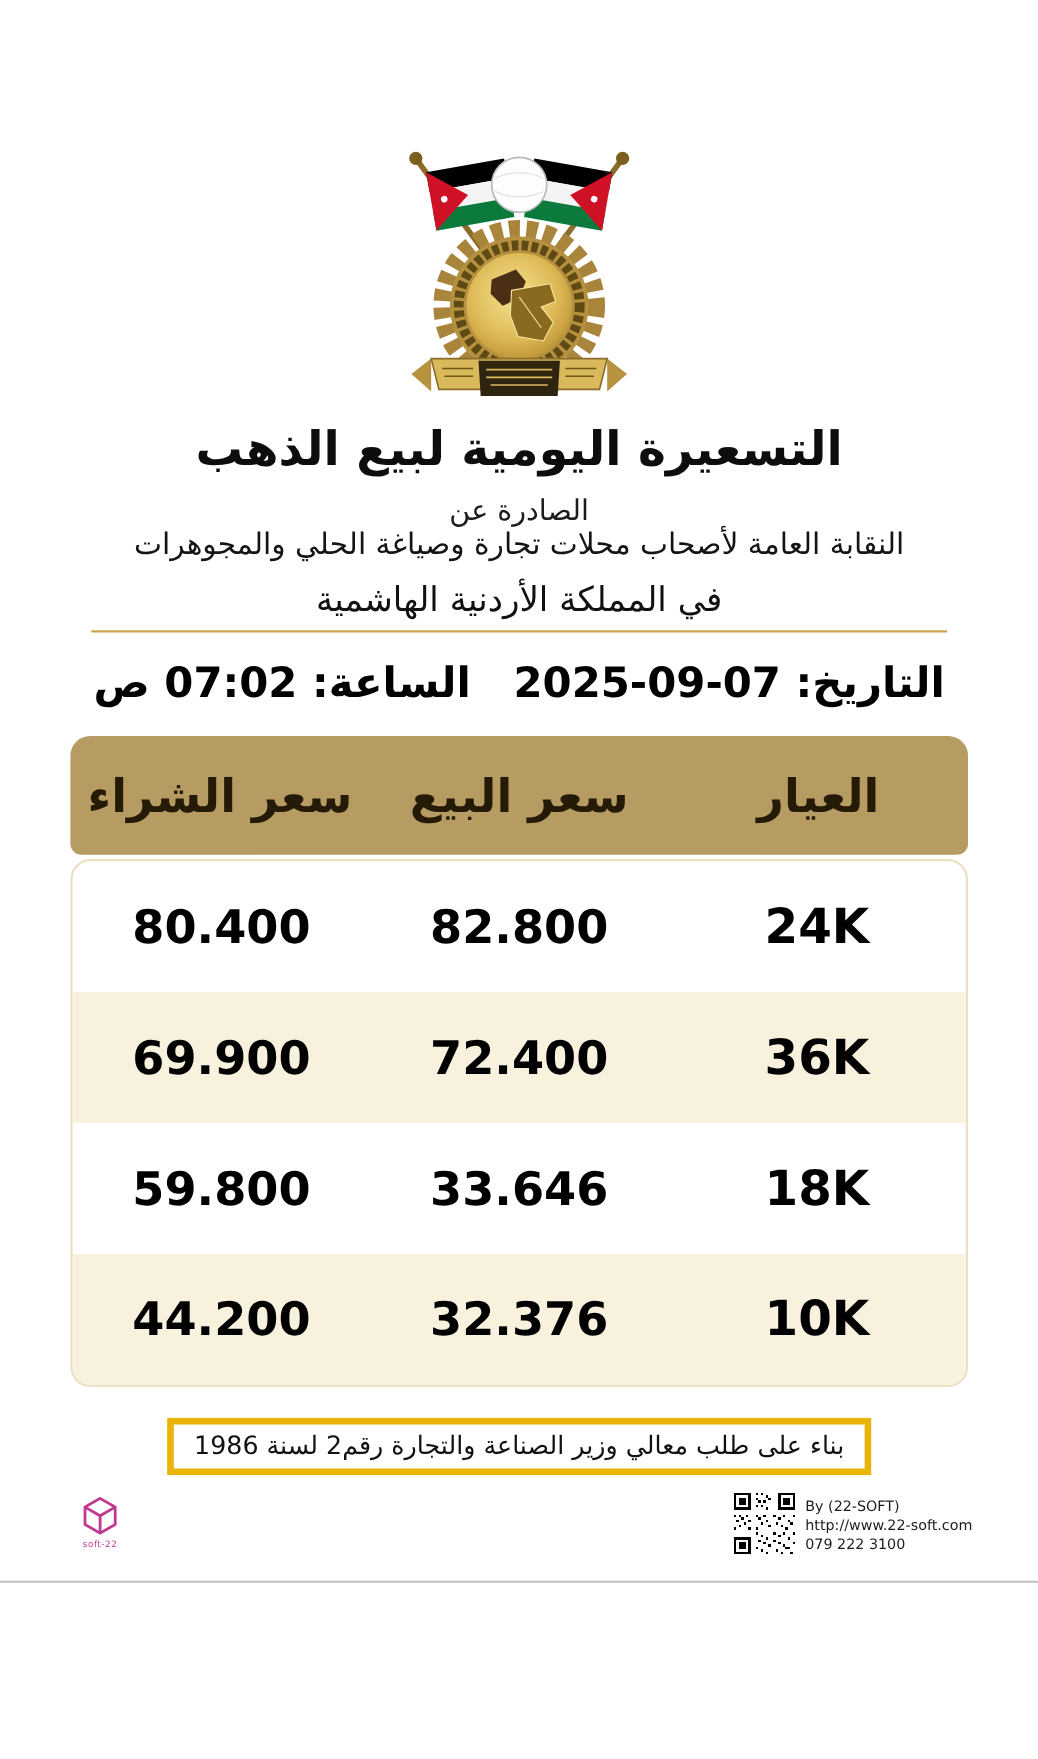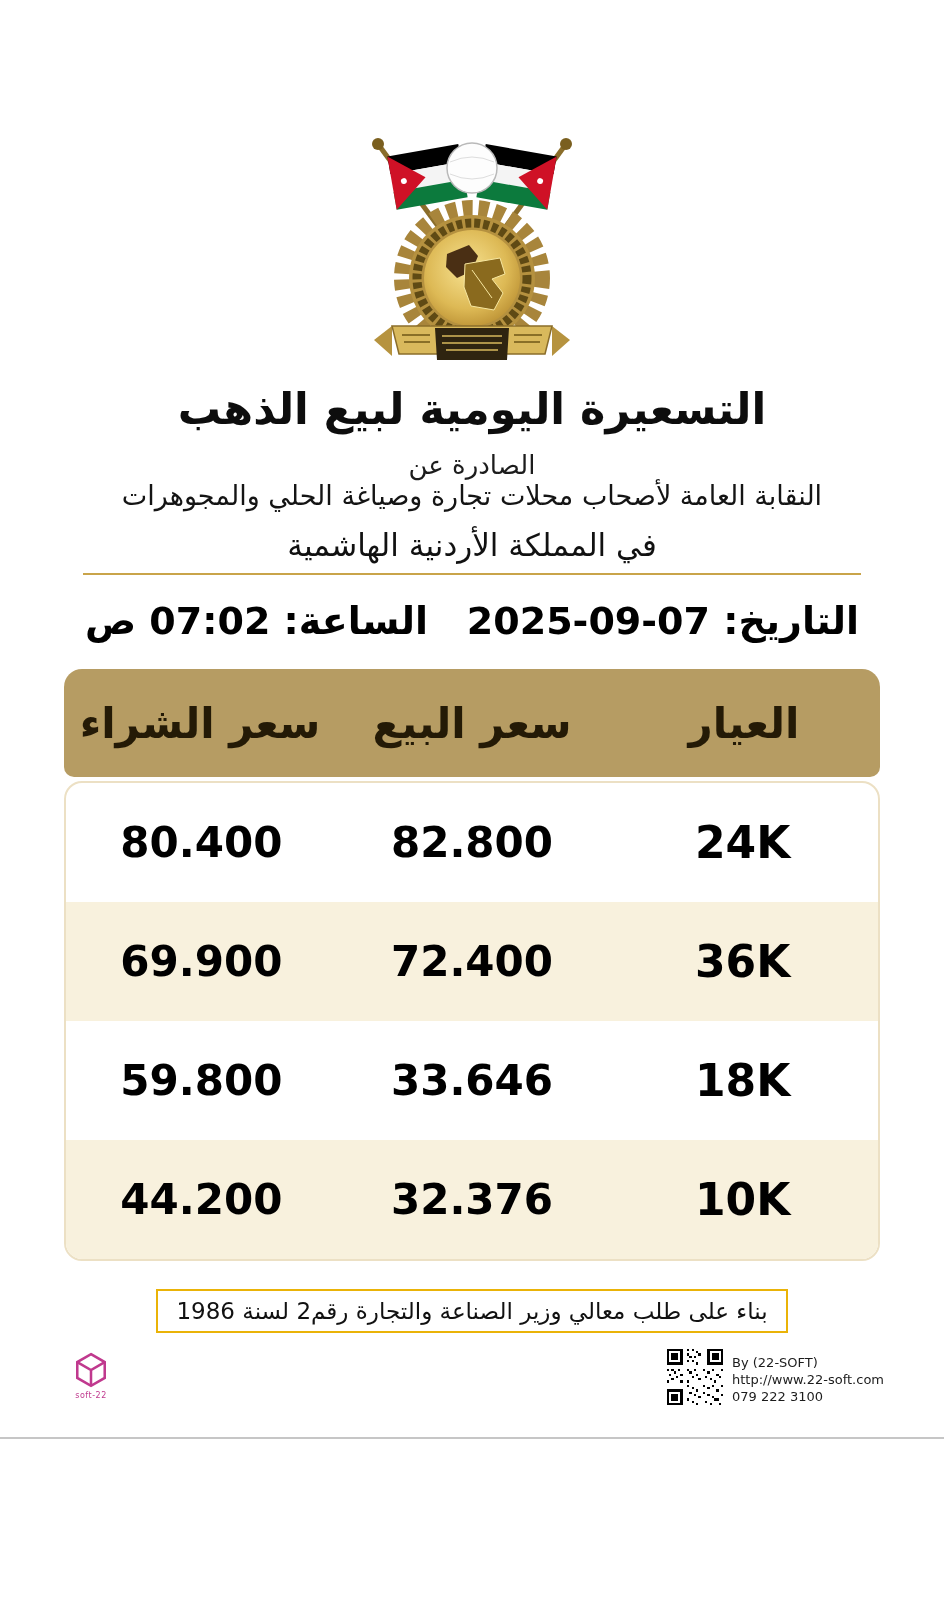--- a/index.html
+++ b/index.html
@@ -29,21 +29,21 @@
   .tbody {
     margin-top:4px; border:2px solid #ece0c4; border-radius:18px;
     overflow:hidden; background:#fff;
   }
   .trow { display:grid; grid-template-columns:1fr 1fr 1fr; align-items:center; height:119px; }
   .trow.alt { background:var(--cream_row,#f8f1dd); }
   .tcell { text-align:center; font-weight:800; color:#000; }
   .tcell.karat { font-size:44px; }
   .tcell.num { font-size:42px; }
   .note-box {
-    width:fit-content; margin:28px auto 0; border:2px solid #eab308;
+    width:fit-content; margin:28px auto 0; border:6px solid #eab308;
     padding:7px 18px; font-size:23px; color:#111; background:#fff;
   }
   .footer {
     display:flex; justify-content:space-between; align-items:flex-start;
     padding:0 60px 0 72px; margin-top:16px;
   }
   .qr-group { direction:ltr; display:flex; gap:9px; align-items:flex-end; }
   .qr-box { width:56px; height:56px; }
   .qr-text { font-size:13px; line-height:17px; color:#1c1c1c; direction:ltr; text-align:left; }
   .softlogo { display:flex; flex-direction:column; align-items:center; margin-top:2px; }

